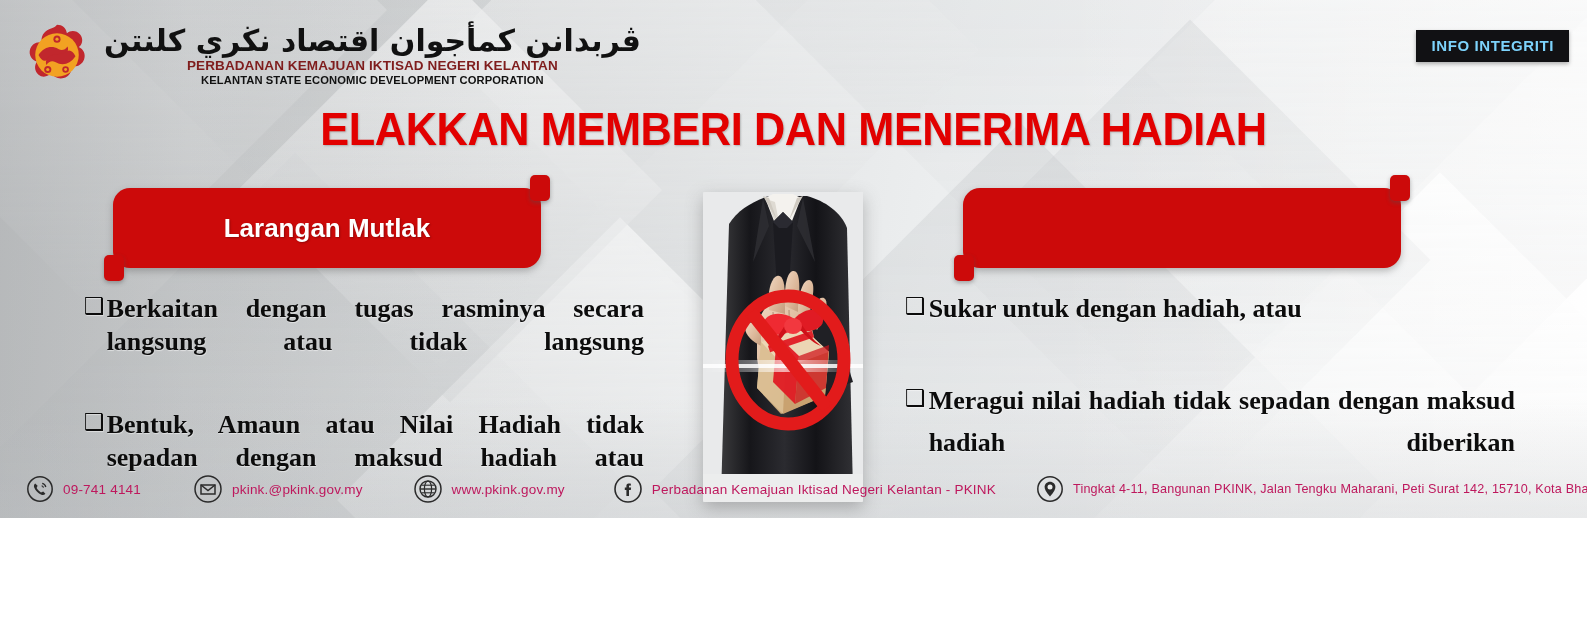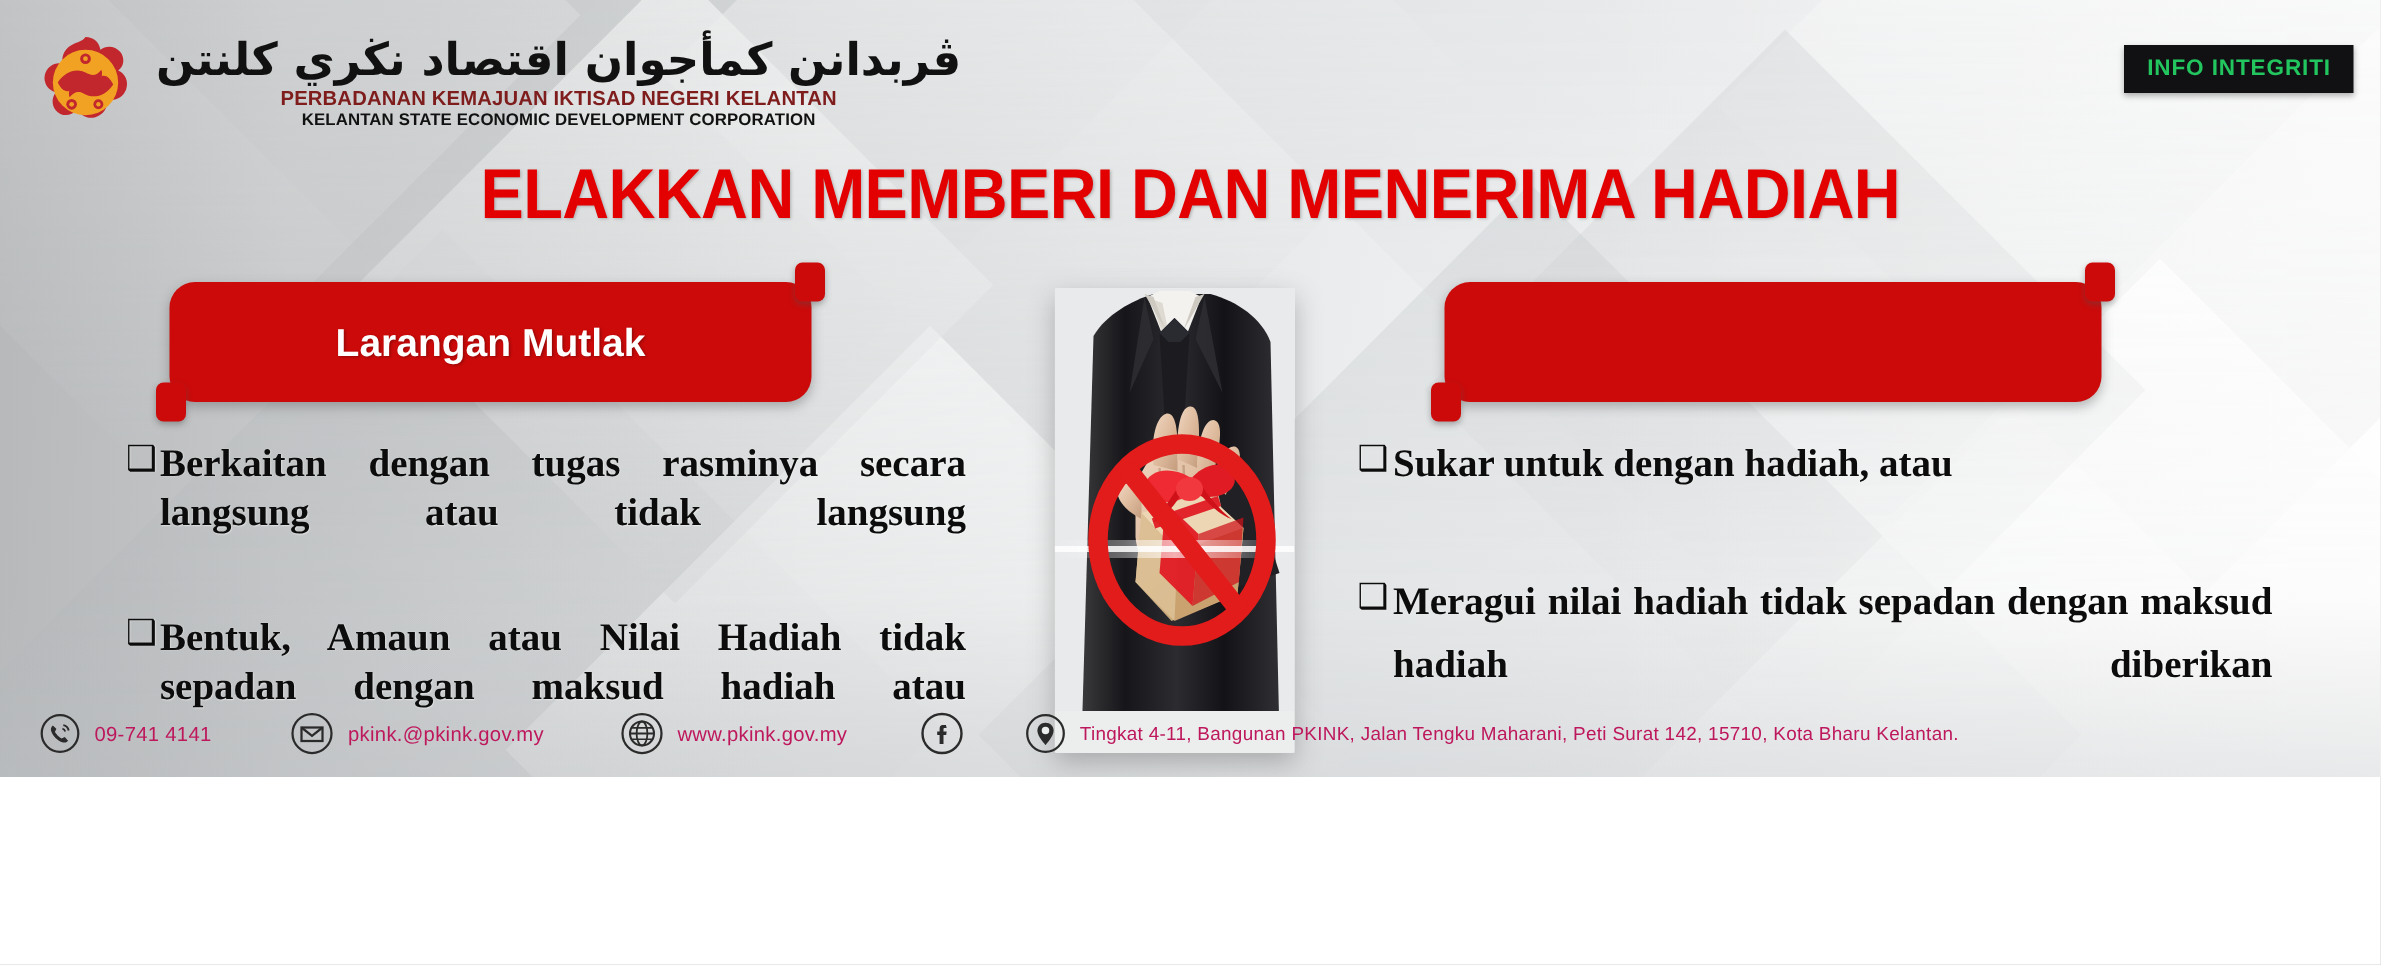--- a/index.html
+++ b/index.html
@@ -60,21 +60,21 @@
     font-size: 13.5px; font-weight: 700; color: #7f1d1d;
     letter-spacing: 0.1px; white-space: nowrap; margin-top: 1px;
   }
   .org-en {
     font-size: 11.2px; font-weight: 700; color: #111;
     letter-spacing: 0.1px; white-space: nowrap; margin-top: 1px;
   }
 
   .info-badge {
     position: absolute; right: 18px; top: 30px;
-    background: #111114; color: #22c55e;
+    background: #111114; color: #7dd3fc;
     font-size: 15px; font-weight: 700; letter-spacing: 0.6px;
     padding: 7px 15px 8px 15px;
     box-shadow: 0 2px 4px rgba(0,0,0,0.30);
   }
 
   
   .main-title {
     position: absolute; left: 0; right: 0; top: 101px;
     text-align: center;
     color: #e20000;
@@ -397,20 +397,21 @@
       <span class="label">www.pkink.gov.my</span>
     </div>
 
     <div class="contact" id="contact-facebook">
       <svg class="ic" width="30" height="30" viewBox="0 0 30 30">
         <circle cx="15" cy="15" r="13" fill="none" stroke="#2b2b2b" stroke-width="1.6"></circle>
         <path d="M17.6 9.4 L15.6 9.4 C14 9.4 13.4 10.4 13.4 12 L13.4 13.6 L11.8 13.6 L11.8 16 L13.4 16
                  L13.4 22 L16 22 L16 16 L17.8 16 L18.1 13.6 L16 13.6 L16 12.2 C16 11.6 16.2 11.4 16.9 11.4
                  L18.1 11.4 Z" fill="#2b2b2b"></path>
       </svg>
+      <span class="label">Perbadanan  Kemajuan Iktisad Negeri  Kelantan - PKINK</span>
     </div>
 
     <div class="contact" id="contact-address">
       <svg class="ic" width="28" height="28" viewBox="0 0 28 28">
         <circle cx="14" cy="14" r="12.2" fill="none" stroke="#2b2b2b" stroke-width="1.5"></circle>
         <path d="M14 6.8 C10.9 6.8 8.6 9.1 8.6 12.1 C8.6 16 14 21.6 14 21.6 C14 21.6 19.4 16 19.4 12.1
                  C19.4 9.1 17.1 6.8 14 6.8 Z" fill="#2b2b2b"></path>
         <circle cx="14" cy="12" r="2.5" fill="#eceded"></circle>
       </svg>
       <span class="label">Tingkat 4-11, Bangunan PKINK, Jalan Tengku  Maharani,  Peti Surat 142, 15710, Kota Bharu Kelantan.</span>

